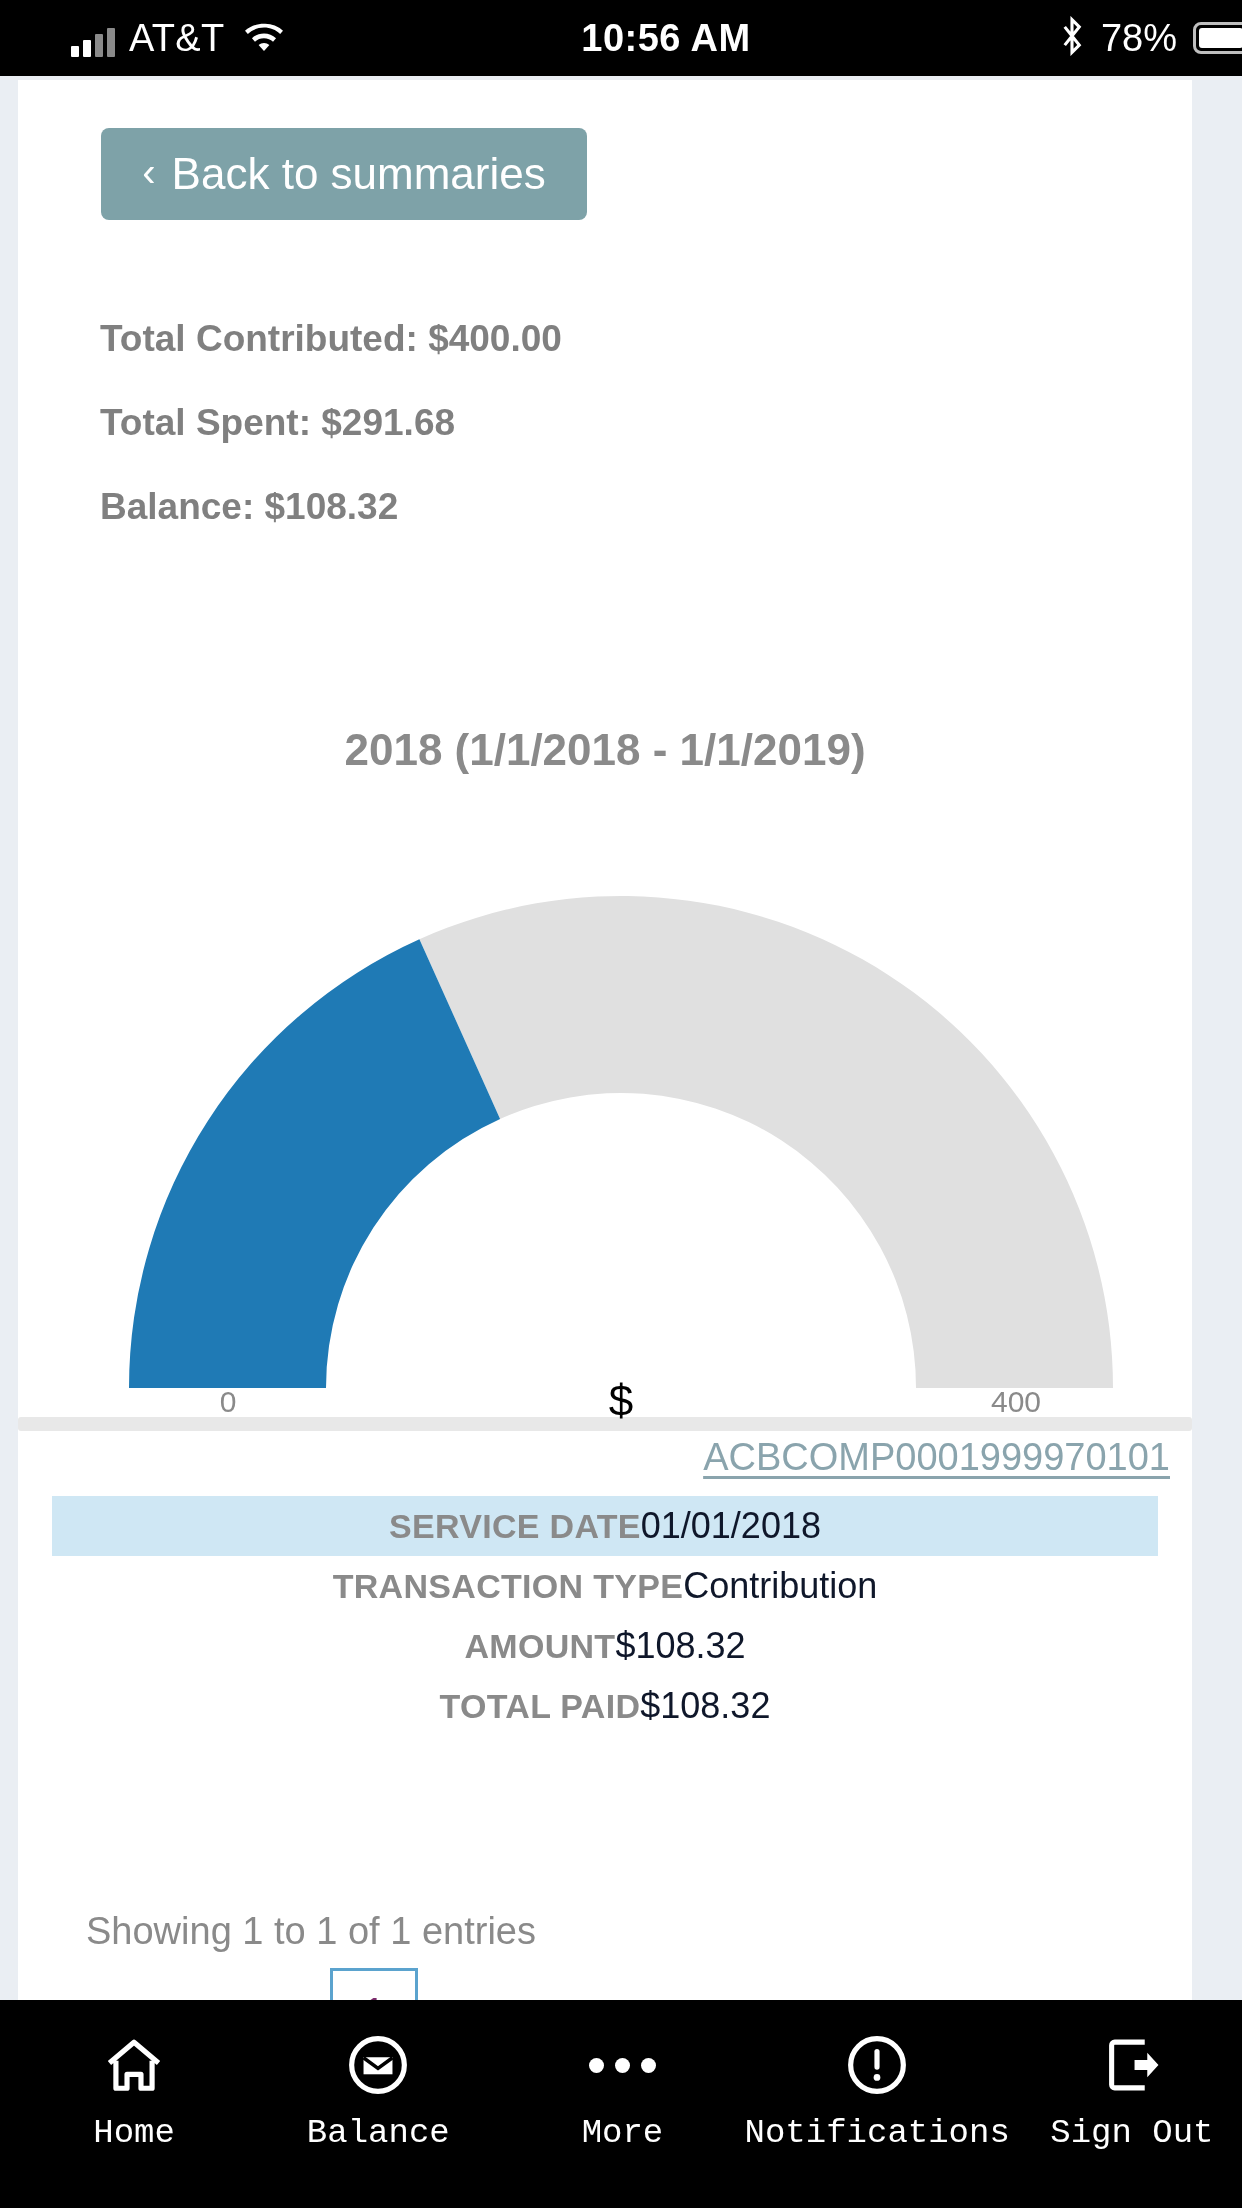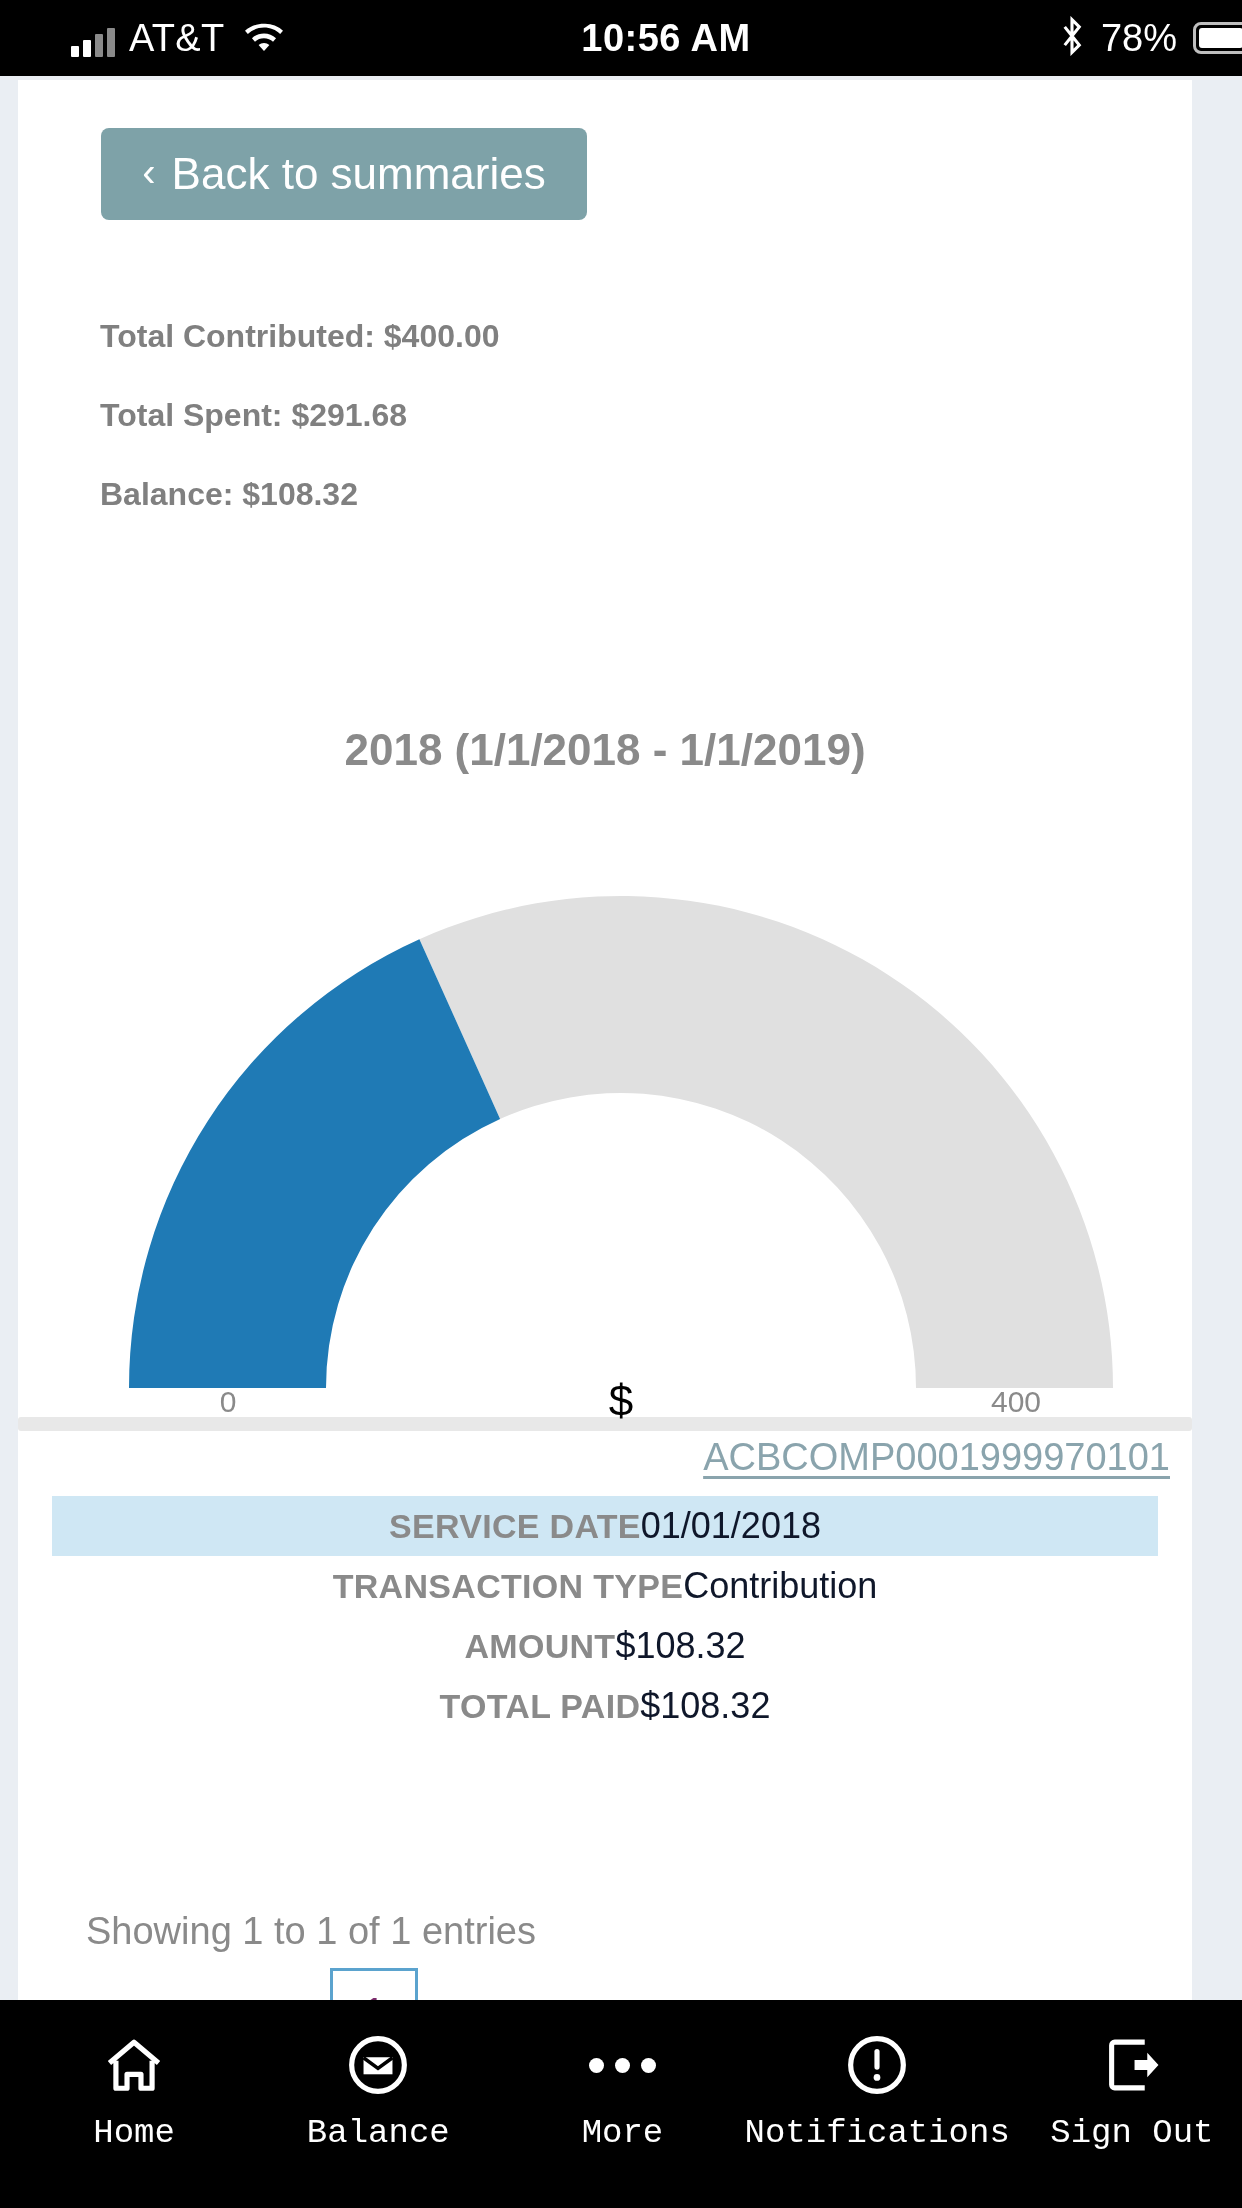--- a/index.html
+++ b/index.html
@@ -63,21 +63,21 @@
     background:#7ea2a8; border:none; border-radius:8px;
     color:#fff; font-size:44px; font-family:"Liberation Sans", sans-serif;
     display:flex; align-items:center; justify-content:center; gap:16px;
     cursor:pointer;
   }
   .chev{ font-size:40px; line-height:1; display:inline-block; transform:translateY(-2px); }
 
   
   .summary{ position:absolute; top:240px; left:82px; width:1000px; }
   .summary div{
-    color:#808080; font-size:32px; font-weight:bold;
+    color:#808080; font-size:37px; font-weight:bold;
     line-height:1; margin-bottom:47px; white-space:nowrap;
   }
 
   
   .chart-title{
     position:absolute; top:645px; left:0; width:1174px;
     text-align:center; color:#8a8a8a; font-size:44px; font-weight:bold;
   }
   .gauge-wrap{ position:absolute; top:740px; left:0; width:1174px; height:620px; }
   .gauge-wrap svg{ display:block; }

